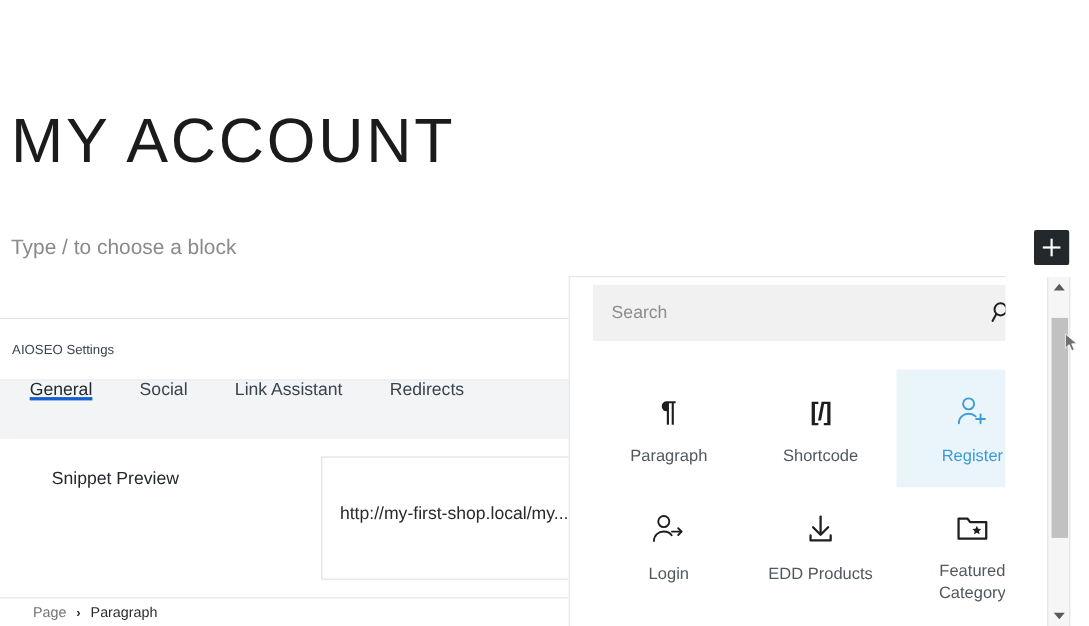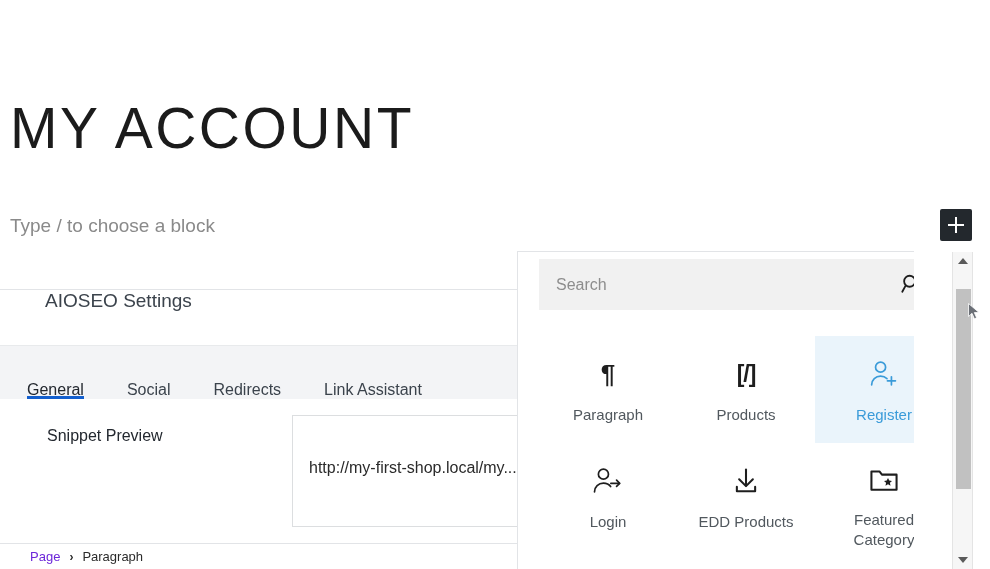--- a/index.html
+++ b/index.html
@@ -47,31 +47,31 @@
   .inserter-toggle .plus::after { top: 0; left: 7px; height: 16px; width: 2px; }
 
   
   .aioseo-panel {
     position: absolute; left: 0; top: 289px; width: 520px; height: 254px;
     background: #ffffff;
     border-top: 1px solid #e2e4e7;
   }
   .aioseo-header {
     height: 55px;
-    display: flex; align-items: flex-start;
-    padding-left: 45px;
-    font-size: 19px;
+    display: flex; align-items: center;
+    padding-left: 11px;
+    font-size: 12px;
     color: #3b434c;
   }
   .aioseo-tabs {
     position: relative;
     height: 54px;
     background: #f3f4f6;
     border-top: 1px solid #e8eaec;
-    display: flex; align-items: flex-end;
+    display: flex; align-items: flex-start;
     padding-left: 27px;
   }
   .aioseo-tab {
     display: flex; align-items: center;
     font-size: 16px;
     color: #3b434c;
     margin-right: 43px;
     position: relative;
     white-space: nowrap;
   }
@@ -99,21 +99,21 @@
   }
 
   
   .breadcrumb-bar {
     position: absolute; left: 0; bottom: 0; width: 517px; height: 26px;
     background: #ffffff;
     border-top: 1px solid #e2e4e7;
     display: flex; align-items: center;
     padding-left: 30px;
   }
-  .crumb { font-size: 13px; color: #6d28d9; }
+  .crumb { font-size: 13px; color: #737373; }
   .crumb.current { color: #2b2b2b; }
   .crumb-sep {
     margin: 0 9px; font-size: 12px; color: #2b2b2b; font-weight: bold;
   }
 
   
   .inserter-panel {
     position: absolute; left: 517px; top: 251px;
     width: 397px; height: 318px;
     background: #ffffff;
@@ -220,24 +220,24 @@
     </div>
 
     <div class="aioseo-tabs">
       <div class="aioseo-tab active">
         <span>General</span>
       </div>
       <div class="aioseo-tab">
         <span>Social</span>
       </div>
       <div class="aioseo-tab">
+        <span>Link Assistant</span>
+      </div>
+      <div class="aioseo-tab">
         <span>Redirects</span>
-      </div>
-      <div class="aioseo-tab">
-        <span>Link Assistant</span>
       </div>
     </div>
 
     <div class="aioseo-body">
       <div class="snippet-label">Snippet Preview</div>
       <div class="snippet-box">
         <div class="snippet-url">http://my-first-shop.local/my...</div>
       </div>
     </div>
   </div>
@@ -266,21 +266,21 @@
         <span class="bi-icon">
           <span class="glyph">¶</span>
         </span>
         <span class="bi-label">Paragraph</span>
       </div>
 
       <div class="block-item">
         <span class="bi-icon">
           <span class="glyph code">[/]</span>
         </span>
-        <span class="bi-label">Products</span>
+        <span class="bi-label">Shortcode</span>
       </div>
 
       <div class="block-item selected">
         <span class="bi-icon">
           <svg viewBox="0 0 28 26" width="32" height="30" fill="none" stroke="currentColor" stroke-width="1.5">
             <circle cx="11" cy="7" r="4.4"></circle>
             <path d="M3.2 22.5c0-4.6 3.5-7.6 7.8-7.6 2.2 0 4.2.8 5.6 2.1" stroke-linecap="round"></path>
             <line x1="20.5" y1="15.5" x2="20.5" y2="22.5" stroke-linecap="round"></line>
             <line x1="17" y1="19" x2="24" y2="19" stroke-linecap="round"></line>
           </svg>

